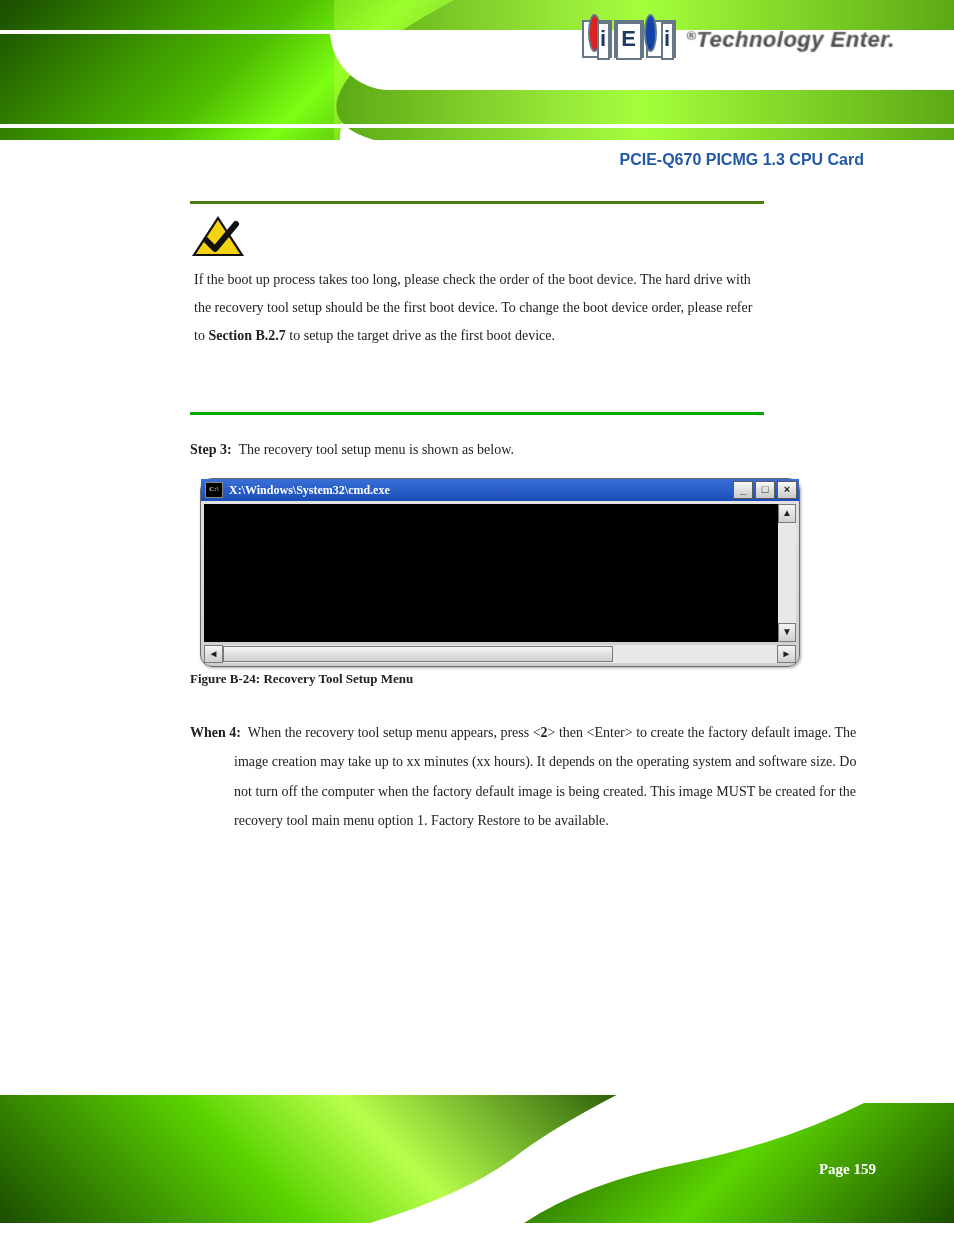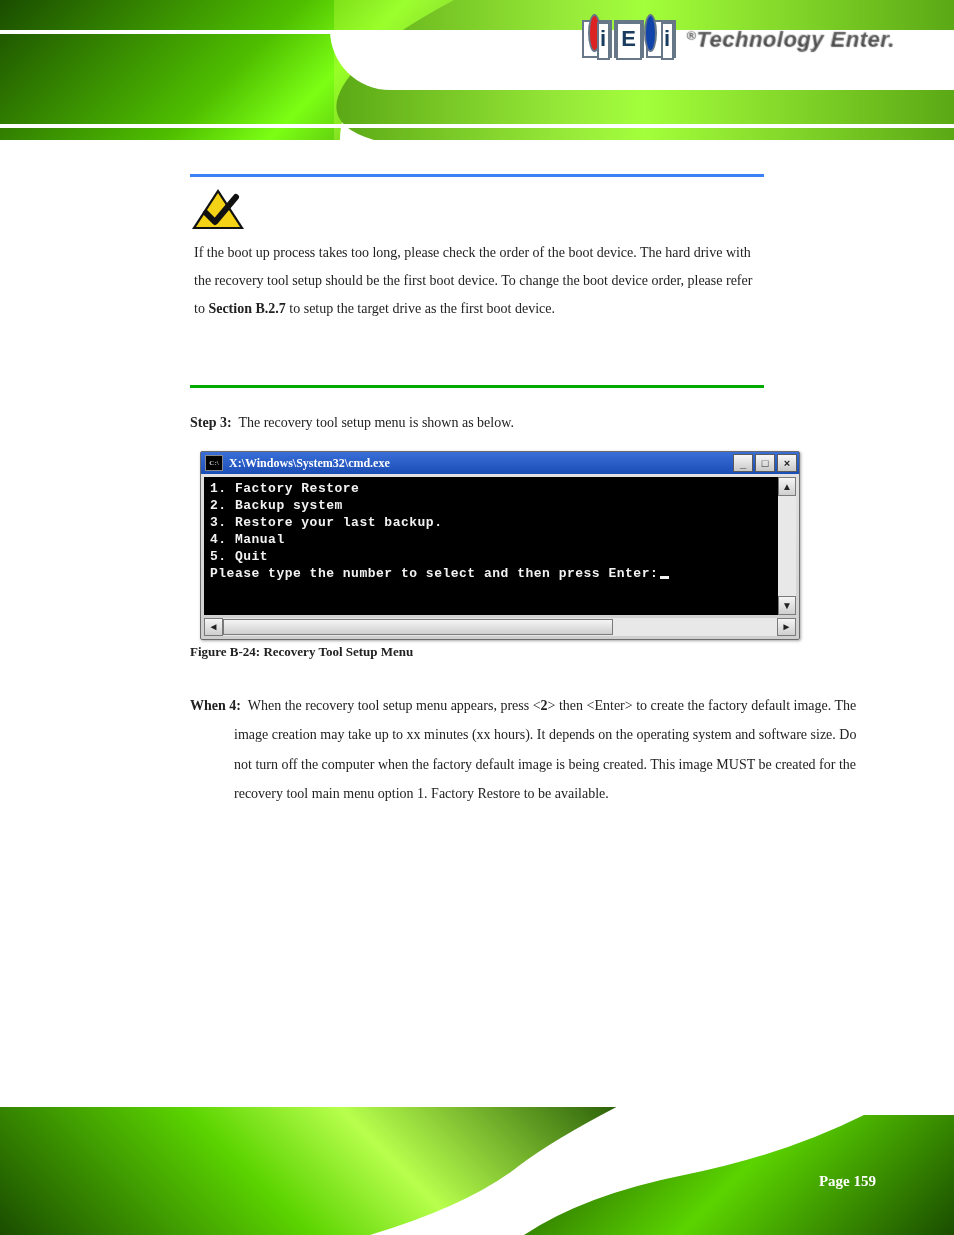--- a/index.html
+++ b/index.html
@@ -17,26 +17,26 @@
   .logo-sq{display:flex;gap:2px}
   .logo-sq span{width:26px;height:34px;background:#fff;border:2px solid #678;display:flex;align-items:flex-start;justify-content:center;font:700 22px/30px Arial;color:#1a3c5e;position:relative}
   .dot{position:absolute;top:-8px;width:8px;height:8px;border-radius:50%}
   .dot.red{background:#d22;left:4px}
   .dot.blue{background:#14a;right:4px}
   .brand-text{font:italic 800 22px/1 Arial;letter-spacing:.5px;background:linear-gradient(#fff,#aaa);-webkit-background-clip:text;background-clip:text;color:transparent;text-shadow:1px 1px 1px rgba(0,0,0,.6)}
   .brand-text .reg{font-size:13px;vertical-align:top}
   
   .content{position:absolute;top:150px;left:90px;right:90px}
   .doc-title{color:#2159a6;font:700 16px/1.3 Verdana,Arial,sans-serif;text-align:right;margin:0 0 30px}
-  .note-box{margin:24px 100px 10px;border-top:3px solid #3b82f6;border-bottom:3px solid #0a0;padding:10px 0 34px;position:relative}
+  .note-box{margin:24px 100px 10px;border-top:3px solid #4d7c0f;border-bottom:3px solid #0a0;padding:10px 0 34px;position:relative}
   .note-icon{width:56px;height:44px;display:block}
   .note-body{font:400 14px/2 Verdana;color:#222;padding:8px 0 0 4px}
   .after-note{font:400 14px/1.8 Verdana;margin:22px 0 13px 100px}
   
-  .cmd-frame{margin:16px 7px 0 110px;width:598px;background:linear-gradient(#e4e4e4,#cfcfcf);border:1px solid #6b6b6b;border-radius:2px;box-shadow:1px 1px 3px rgba(0,0,0,.35)}
+  .cmd-frame{margin:16px 7px 0 110px;width:598px;background:linear-gradient(#e4e4e4,#cfcfcf);border:1px solid #6b6b6b;border-radius:12px;box-shadow:1px 1px 3px rgba(0,0,0,.35)}
   .titlebar{height:22px;background:linear-gradient(#3a6fd8,#1b4db6);display:flex;align-items:center;padding:0 2px 0 4px;gap:6px}
   .tb-icon{width:16px;height:14px;background:#000;border:1px solid #888;display:flex;align-items:center;justify-content:center}
   .tb-icon::after{content:"C:\\";font:700 7px/1 Consolas;color:#ccc}
   .tb-title{flex:1;color:#fff;font:700 12px/1 Tahoma,Verdana}
   .tb-btns{display:flex;gap:2px}
   .tb-btn{width:18px;height:16px;background:linear-gradient(#f8f8f8,#c9c9c9);border:1px solid #5a5a5a;display:flex;align-items:center;justify-content:center;font:700 11px/1 Arial;color:#222}
   .term{position:relative;margin:3px;background:#000;height:138px}
   .term-text{position:absolute;top:3px;left:6px;right:20px;font:700 13px/17px "Courier New",monospace;color:#f2f2f2;letter-spacing:.5px;white-space:pre}
   .vscroll{position:absolute;top:0;right:0;width:18px;bottom:0;background:#ddd;display:flex;flex-direction:column}
   .sbtn{height:17px;background:linear-gradient(#f5f5f5,#cfcfcf);border:1px solid #7a7a7a;display:flex;align-items:center;justify-content:center;font:700 10px/1 Arial;color:#222}
@@ -45,21 +45,21 @@
   .hsbtn{width:17px;background:linear-gradient(#f5f5f5,#cfcfcf);border:1px solid #7a7a7a;display:flex;align-items:center;justify-content:center;font:700 10px/1 Arial}
   .hstrack{flex:1;background:#e8e8e8;position:relative}
   .hthumb{position:absolute;top:1px;bottom:1px;left:0;width:70%;background:linear-gradient(#f5f5f5,#cfcfcf);border:1px solid #7a7a7a}
   .cursor{display:inline-block;width:9px;height:3px;background:#f2f2f2;margin-left:2px;vertical-align:-2px}
   
   .fig-cap{margin:2px 0 0 100px;font:700 13px/1.6 Verdana;color:#222}
   
   .step4{margin:28px 0 0 100px;font:400 14px/2.1 Verdana;text-indent:-44px;padding-left:44px}
   .step4 .must{}
   
-  .bottom-band{position:absolute;left:0;right:0;bottom:0;height:128px;overflow:hidden}
+  .bottom-band{position:absolute;left:0;right:0;bottom:12px;height:128px;overflow:hidden}
   .pcb-bot-left{position:absolute;left:0;bottom:0;width:640px;height:140px;background:linear-gradient(45deg,#1a4d00 0%,#5bd400 40%,#b8ff4d 60%,#1a4d00 100%);clip-path:path('M0 140 L0 0 L640 0 Q560 40 520 70 Q470 110 370 140 Z')}
   .pcb-bot-right{position:absolute;right:0;bottom:0;width:430px;height:120px;background:linear-gradient(135deg,#1a4d00 0%,#5bd400 50%,#1a4d00 100%);clip-path:path('M430 120 L0 120 Q60 80 160 60 Q260 40 340 0 L430 0 Z')}
   .page-num{position:absolute;right:78px;bottom:46px;font:700 15px/1 Verdana;color:#fff}
   .page-num::before{content:"";position:absolute;right:-32px;top:-10px;width:110px;height:36px;background:linear-gradient(90deg,rgba(30,60,120,.95),rgba(30,60,120,.55));border-radius:18px 0 0 18px;z-index:-1}
 </style>
 </head>
 <body>
 
 <div class="page">
 
@@ -82,20 +82,21 @@
         <span>
             <span class="dot blue"></span>
             <span>i</span>
           </span>
       </div>
       <span class="brand-text"><span class="reg">®</span><span>Technology Enter.</span></span>
     </div>
   </div>
 
   <div class="content">
+    <h2 class="doc-title">PCIE-Q670 PICMG 1.3 CPU Card</h2>
 
     <div class="note-box">
       <svg class="note-icon" viewBox="0 0 56 44">
         <polygon points="28,2 54,42 2,42" fill="#111"></polygon>
         <polygon points="28,6 50,40 6,40" fill="#f4d316"></polygon>
         <path d="M16 26 L25 35 L46 10" fill="none" stroke="#111" stroke-width="6" stroke-linecap="round" stroke-linejoin="round"></path>
       </svg>
       <div class="note-body">
         <span>If the boot up process takes too long, please check the order of the boot device. The hard drive with the recovery tool setup should be the first boot device. To change the boot device order, please refer to </span>
         <b>Section</b>
@@ -114,26 +115,20 @@
       <div class="titlebar">
         <span class="tb-icon"></span>
         <span class="tb-title">X:\Windows\System32\cmd.exe</span>
         <div class="tb-btns">
           <span class="tb-btn">_</span>
           <span class="tb-btn">□</span>
           <span class="tb-btn">×</span>
         </div>
       </div>
       <div class="term">
-        <div class="term-text"><span>1. Factory Restore</span>
-<span>2. Backup system</span>
-<span>3. Restore your last backup.</span>
-<span>4. Manual</span>
-<span>5. Quit</span>
-<span>Please type the number to select and then press Enter:</span><span class="cursor"></span></div>
         <div class="vscroll">
           <div class="sbtn">▲</div>
           <div class="strack"></div>
           <div class="sbtn">▼</div>
         </div>
       </div>
       <div class="hscroll">
         <div class="hsbtn">◄</div>
         <div class="hstrack">
             <div class="hthumb"></div>

